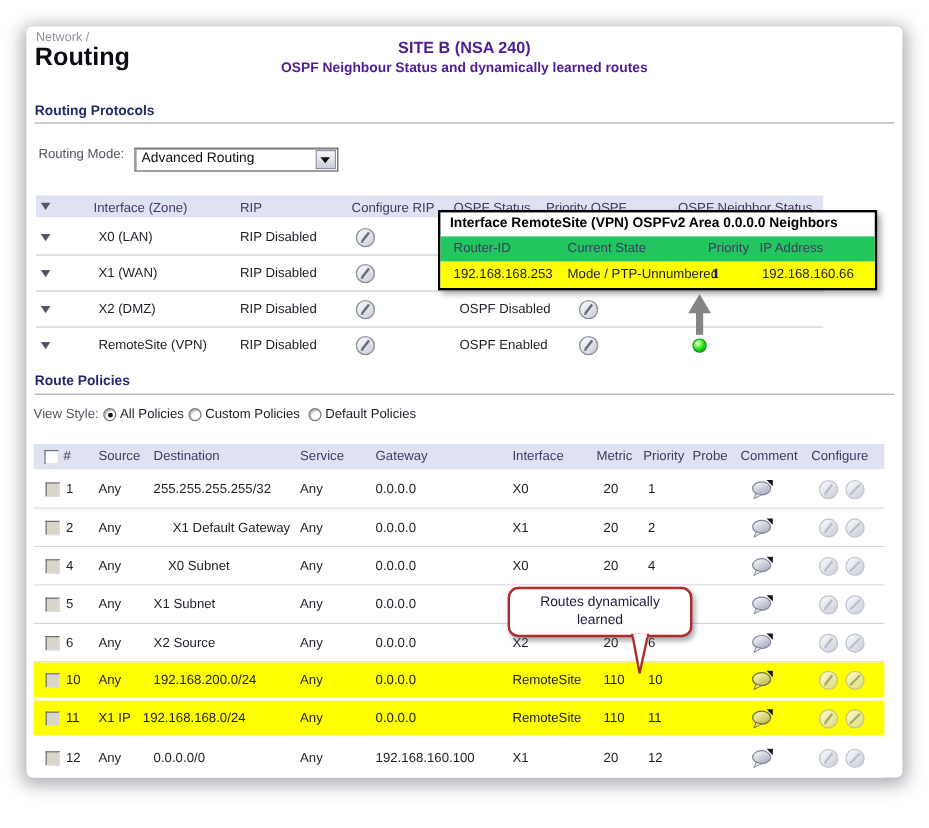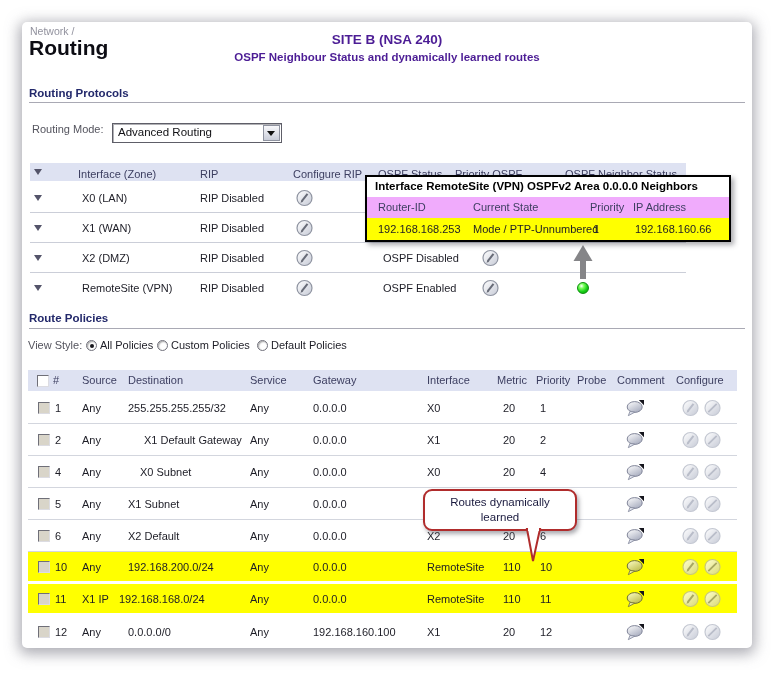--- a/index.html
+++ b/index.html
@@ -29,21 +29,21 @@
 .rt-row:last-child{border-bottom:none;}
 .cell{position:absolute;font-size:11px;color:#1d1d26;white-space:nowrap;top:50%;transform:translateY(-50%);}
 .icon{position:absolute;top:50%;transform:translateY(-50%);line-height:0;}
 .tri{position:absolute;left:4px;top:50%;transform:translateY(-50%);width:0;height:0;border-left:4.5px solid transparent;border-right:4.5px solid transparent;border-top:6px solid #54546a;}
 .thead .tri{top:9px;}
 .cb{position:absolute;width:12px;height:12px;background:#fff;border:1px solid;border-color:#6f6f78 #dcdce2 #dcdce2 #6f6f78;top:50%;transform:translateY(-50%);}
 .cb.dis{background:#d9d5c9;}
 .led{position:absolute;width:12px;height:12px;border-radius:50%;background:radial-gradient(circle at 35% 30%,#fff 0%,#7cff5e 25%,#18cf18 60%,#0a9c0a 100%);border:1px solid #0b8f0b;top:50%;transform:translateY(-50%);}
 .popup{left:343px;top:153px;width:366px;height:67px;background:#fff;border:2px solid #000;box-shadow:3px 3px 5px rgba(70,70,80,.45);z-index:25;}
 .popup .ttl{position:absolute;left:8px;top:3px;font-size:11.5px;font-weight:bold;color:#000;white-space:nowrap;}
-.popup .ph{position:absolute;left:0;top:20px;width:100%;height:21px;background:#f0abfc;}
+.popup .ph{position:absolute;left:0;top:20px;width:100%;height:21px;background:#22c55e;}
 .popup .pr{position:absolute;left:0;top:41px;width:100%;height:22px;background:#ffff00;}
 .popup .hc{top:4px;}
 .popup .cell{font-size:11px;}
 .uparrow{left:551px;top:223px;z-index:20;line-height:0;}
 .vs-row{top:317px;left:0;width:100%;height:14px;}
 .radio{position:absolute;width:11px;height:11px;border-radius:50%;background:#fff;border:1px solid #72727c;box-shadow:inset 1px 1px 1.5px rgba(0,0,0,.35);}
 .radio.sel::after{content:'';position:absolute;left:2.5px;top:2.5px;width:4px;height:4px;background:#16161c;border-radius:50%;}
 .vs-lbl{position:absolute;font-size:11px;color:#1d1d26;top:0;white-space:nowrap;}
 .pol-table{left:6px;top:348px;width:709px;}
 .pol-head{position:relative;height:21px;background:#dee2f2;}
@@ -311,21 +311,21 @@
             </svg></div>
           <div class="icon" style="left: 676px;"><svg width="17" height="17" viewBox="0 0 17 17">
               <circle cx="8.5" cy="8.5" r="7.5" fill="url(#gIcon)" stroke="#c4c8d2" stroke-width="1.2"></circle>
               <line x1="4.3" y1="12.7" x2="12.7" y2="4.3" stroke="#b9bdc9" stroke-width="1.8"></line>
             </svg></div>
         </div>
         <div class="pol-row">
           <div class="cb dis" style="left: 10px;"></div>
           <div class="cell" style="left: 27px;">6</div>
           <div class="cell" style="left: 54px;">Any</div>
-          <div class="cell" style="left: 100px;">X2 Default</div>
+          <div class="cell" style="left: 100px;">X2 Source</div>
           <div class="cell" style="left: 222px;">Any</div>
           <div class="cell" style="left: 285px;">0.0.0.0</div>
           <div class="cell" style="left: 399px;">X2</div>
           <div class="cell" style="left: 475px;">20</div>
           <div class="cell" style="left: 512px;">6</div>
           <div class="icon" style="left: 598px;"><svg width="19" height="17" viewBox="0 0 19 17">
               <polygon points="12.8,0.5 18,0.5 18,5.8" fill="#14141c"></polygon>
               <ellipse cx="8.7" cy="7.5" rx="7.5" ry="5.4" fill="url(#gBub)" stroke="#82869a" stroke-width="1"></ellipse>
               <polygon points="4,11.8 2.3,16.2 8.8,12.7" fill="#dfe2ec" stroke="#82869a" stroke-width="0.8"></polygon>
             </svg></div>

